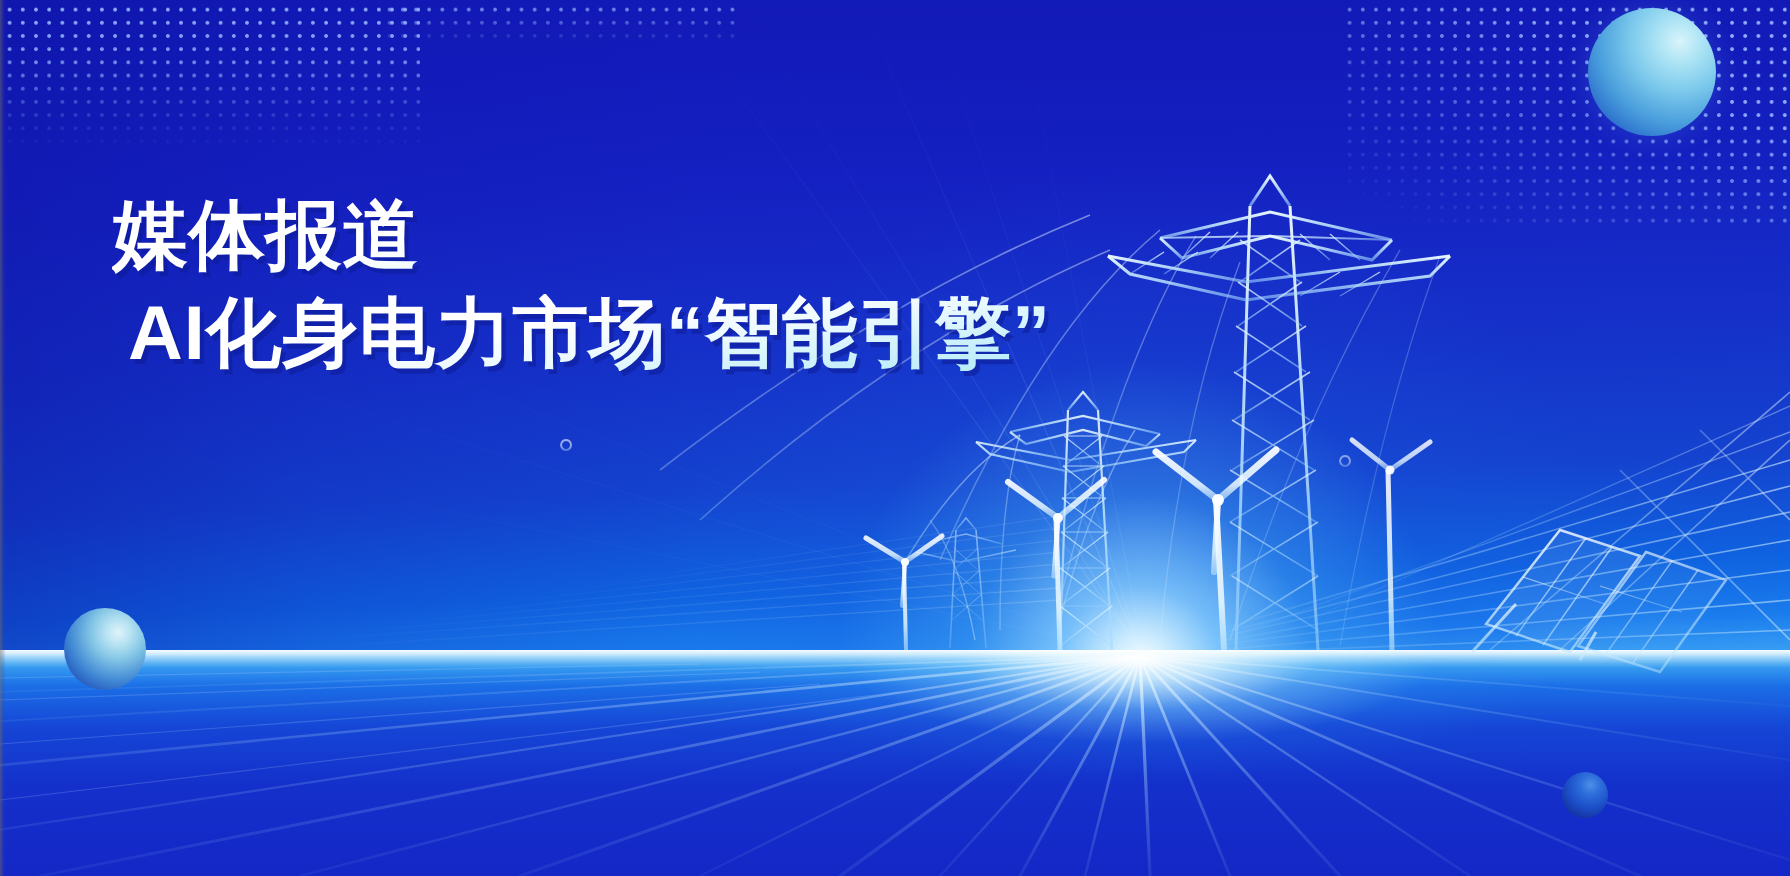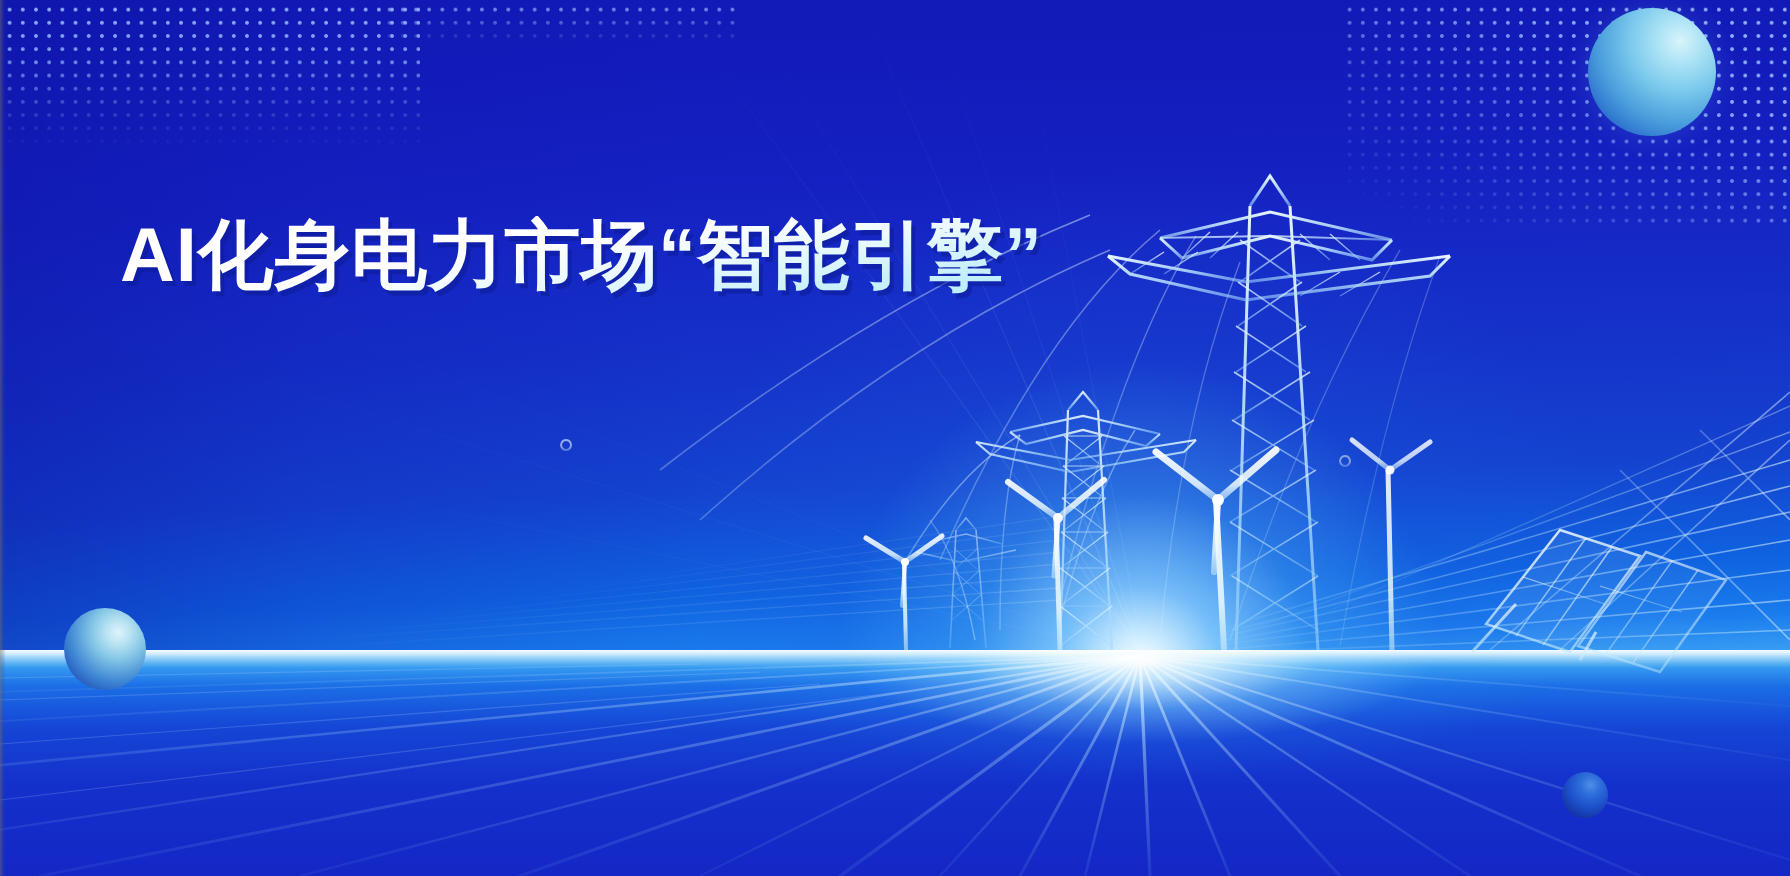--- a/index.html
+++ b/index.html
@@ -121,21 +121,21 @@
     line-height: 1.02;
     background: linear-gradient(172deg, #ffffff 0%, #ffffff 42%, #eaf9ff 62%, #c9f0fb 82%, #b3ecfa 100%);
     -webkit-background-clip: text;
             background-clip: text;
     color: transparent;
     -webkit-text-fill-color: transparent;
     filter: drop-shadow(4px 5px 0px rgba(12,28,150,0.55));
     white-space: nowrap;
   }
   .title-line-1 { font-size: 76px; }
-  .title-line-2 { font-size: 76px; margin-top: 20px; margin-left: 8px; }
+  .title-line-2 { font-size: 76px; margin-top: 20px; margin-left: 16px; }
 
   
   .edge-left {
     position: absolute; left: 0; top: 0; width: 6px; height: 876px;
     background: linear-gradient(90deg, rgba(120,110,95,0.5) 0%, rgba(60,70,150,0.2) 60%, rgba(0,0,0,0) 100%);
   }
 </style>
 </head>
 <body>
 
@@ -440,17 +440,18 @@
         <path d="M1700 430 L1790 520"></path>
       </g>
     </svg>
   </div>
 
   <div class="sphere sphere-tr"></div>
   <div class="sphere sphere-l"></div>
   <div class="sphere sphere-br"></div>
 
   <div class="title-block">
+    <h1 class="title-line title-line-1">媒体报道</h1>
     <h2 class="title-line title-line-2">AI化身电力市场“智能引擎”</h2>
   </div>
 
   <div class="edge-left"></div>
 </div>
 
 </body></html>

